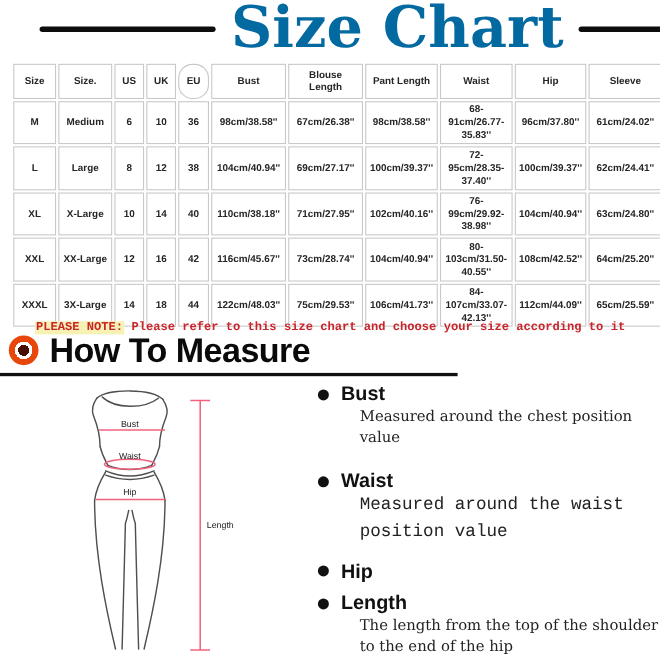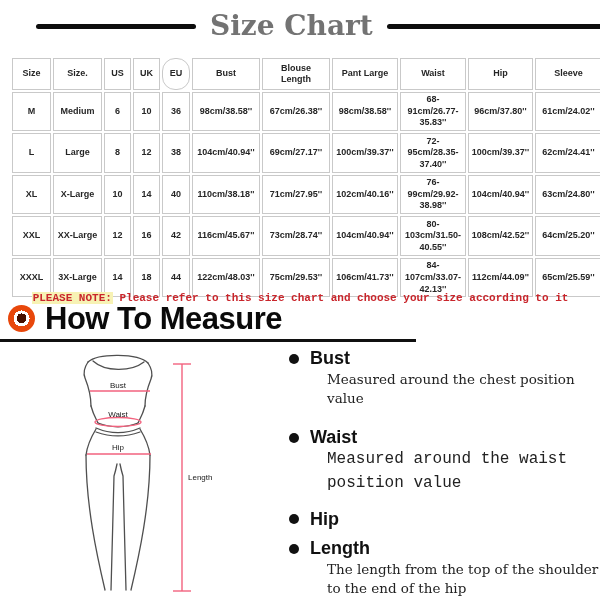--- a/index.html
+++ b/index.html
@@ -6,22 +6,22 @@
   body{width:600px;height:600px;position:relative;overflow:hidden;
        font-family:"Liberation Sans",sans-serif;color:#1a1a1a;}
 
   
   .title-row{position:absolute;top:2px;left:0;right:0;height:48px;
              display:flex;align-items:center;}
   .title-line{height:5px;background:#0d0d0d;border-radius:3px;}
   .title-line.left{width:160px;margin-left:36px;}
   .title-line.right{flex:1;margin-right:-10px;}
   .page-title{font-family:"DejaVu Serif","Liberation Serif",serif;
-              font-weight:bold;font-size:28px;margin:0 14px;line-height:1;
-              letter-spacing:0px;color:#737373;text-align:center;}
+              font-weight:bold;font-size:52px;margin:0 14px;line-height:1;
+              letter-spacing:0px;color:#0369a1;text-align:center;}
 
   
   .size-table{position:absolute;left:10px;top:56px;width:528px;
               border-collapse:separate;border-spacing:2px;table-layout:fixed;
               background:#fff;}
   .size-table th,.size-table td{border:1px solid #c9c9c9;background:#fff;
               text-align:center;vertical-align:middle;
               font-weight:bold;color:#262626;padding:1px 2px;
               word-wrap:break-word;overflow-wrap:break-word;}
   .size-table th{font-size:9px;line-height:1.25;}
@@ -91,21 +91,21 @@
 <table class="size-table">
   <thead>
     <tr>
         <th>Size</th>
         <th>Size.</th>
         <th>US</th>
         <th>UK</th>
         <th>EU</th>
         <th>Bust</th>
         <th>Blouse Length</th>
-        <th>Pant Large</th>
+        <th>Pant Length</th>
         <th>Waist</th>
         <th>Hip</th>
         <th>Sleeve</th>
       </tr>
   </thead>
   <tbody>
       <tr>
         <td>M</td>
         <td>Medium</td>
         <td>6</td>

